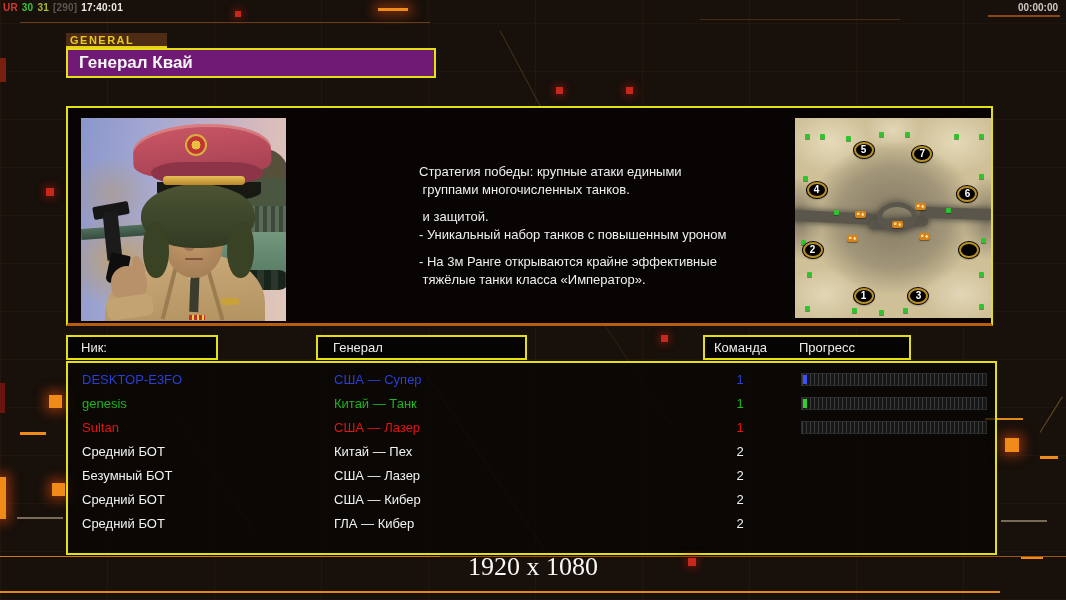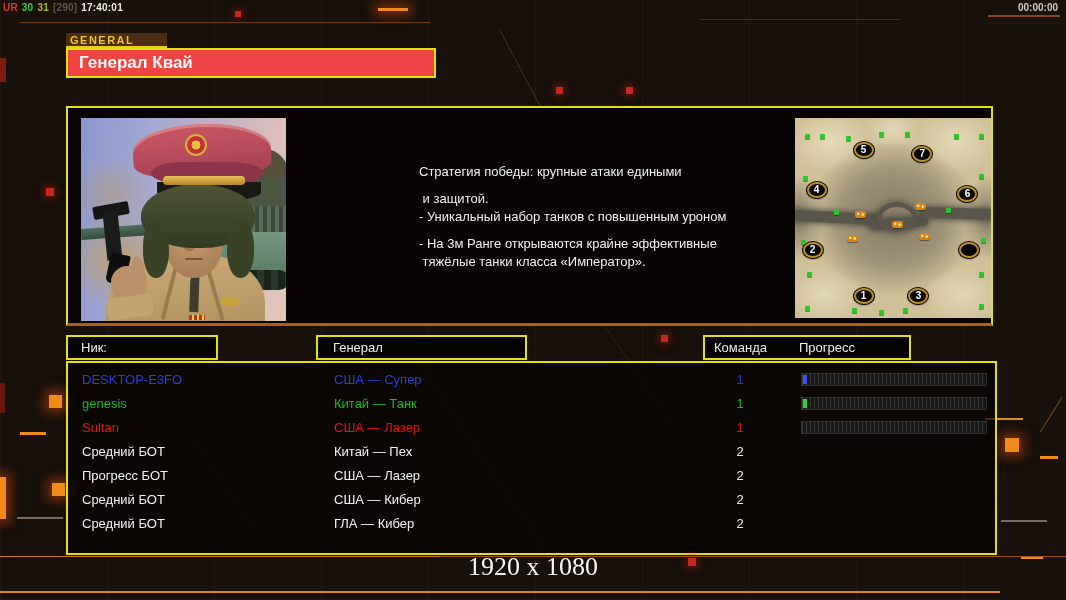--- a/index.html
+++ b/index.html
@@ -16,21 +16,21 @@
   .sq.red{background:#c8281c;box-shadow:0 0 8px 2px rgba(200,30,10,.45);}
   .sq.orange{background:#f08a18;box-shadow:0 0 12px 4px rgba(240,80,10,.5);}
   
   .statusbar{left:3px;top:2px;font:bold 10px/12px "Liberation Sans",sans-serif;letter-spacing:.2px;}
   .statusbar span{margin-right:4px;}
   .timer{right:8px;top:2px;font:bold 10px/12px "Liberation Sans",sans-serif;color:#cfc8c0;}
   
   .gen-tab{left:66px;top:33px;width:101px;height:15px;background:#4e2c14;
     border-bottom:2px solid #e8d018;color:#ecc81c;font:bold 11px/15px "Liberation Sans",sans-serif;
     letter-spacing:1.5px;padding-left:4px;box-sizing:border-box;}
-  .title-box{left:66px;top:48px;width:370px;height:30px;border:2px solid #e4e012;background:#ef4444;
+  .title-box{left:66px;top:48px;width:370px;height:30px;border:2px solid #e4e012;background:#701a75;
     box-sizing:border-box;color:#f6f6f6;font:bold 17px/26px "Liberation Sans",sans-serif;padding-left:11px;}
   
   .main-box{left:66px;top:106px;width:927px;height:220px;background:#070403;box-sizing:border-box;
     border:2px solid #e4e012;border-bottom:3px solid #b85c10;}
   
   .desc{left:315px;top:46px;width:350px;color:#efefef;font:13px/18px "Liberation Sans",sans-serif;margin-left:36px;}
   .desc p{margin:0 0 9px 0;}
   .desc div{white-space:pre;}
   
   .portrait{left:13px;top:10px;width:205px;height:203px;overflow:hidden;
@@ -192,20 +192,21 @@
       <div class="pt-gun-body"></div>
         <div class="pt-gun-grip"></div>
       <div class="pt-hand"></div>
         <div class="pt-thumb"></div>
         <div class="pt-cuff"></div>
     </div>
 
     <div class="abs desc">
       <p></p>
         <div>Стратегия победы: крупные атаки едиными</div>
+        <div> группами многочисленных танков.</div>
         <p></p>
       <p></p>
         <div> и защитой.</div>
         <div>- Уникальный набор танков с повышенным уроном</div>
         <p></p>
       <p></p>
         <div>- На 3м Ранге открываются крайне эффективные</div>
         <div> тяжёлые танки класса «Император».</div>
         <p></p>
     </div>
@@ -281,21 +282,21 @@
       <span class="cell team" style="color: rgb(228, 20, 20);">1</span>
       <div class="pbar"></div>
     </div>
     <div class="trow" style="top:77px">
       <span class="cell nick" style="color: rgb(242, 242, 242);">Средний БОТ</span>
       <span class="cell gen" style="color: rgb(242, 242, 242);">Китай — Пех</span>
       <span class="cell team" style="color: rgb(242, 242, 242);">2</span>
 
     </div>
     <div class="trow" style="top:101px">
-      <span class="cell nick" style="color: rgb(242, 242, 242);">Прогресс БОТ</span>
+      <span class="cell nick" style="color: rgb(242, 242, 242);">Безумный БОТ</span>
       <span class="cell gen" style="color: rgb(242, 242, 242);">США — Лазер</span>
       <span class="cell team" style="color: rgb(242, 242, 242);">2</span>
 
     </div>
     <div class="trow" style="top:125px">
       <span class="cell nick" style="color: rgb(242, 242, 242);">Средний БОТ</span>
       <span class="cell gen" style="color: rgb(242, 242, 242);">США — Кибер</span>
       <span class="cell team" style="color: rgb(242, 242, 242);">2</span>
 
     </div>

